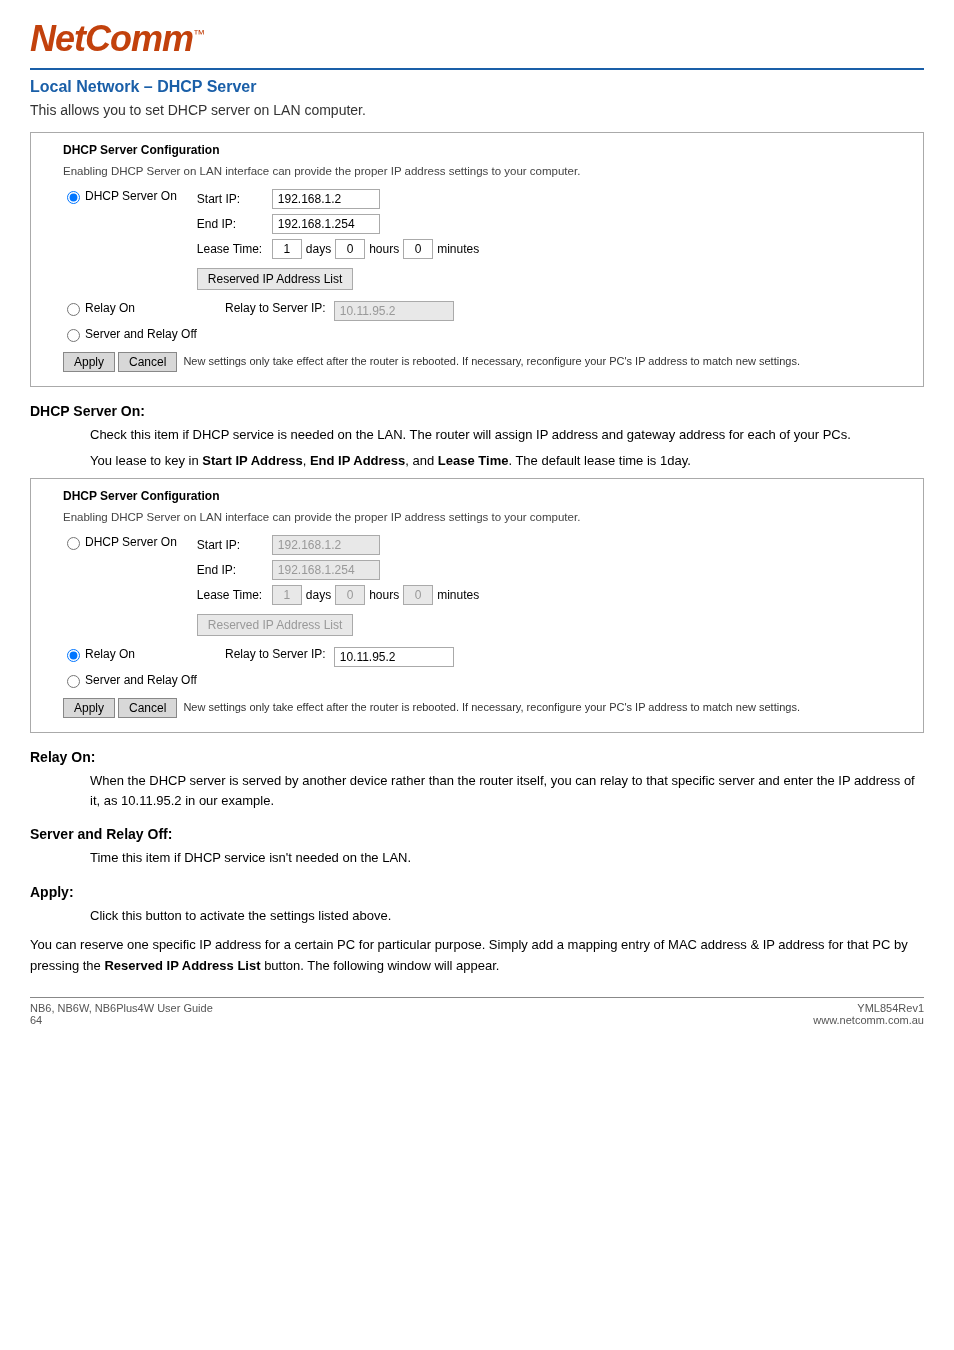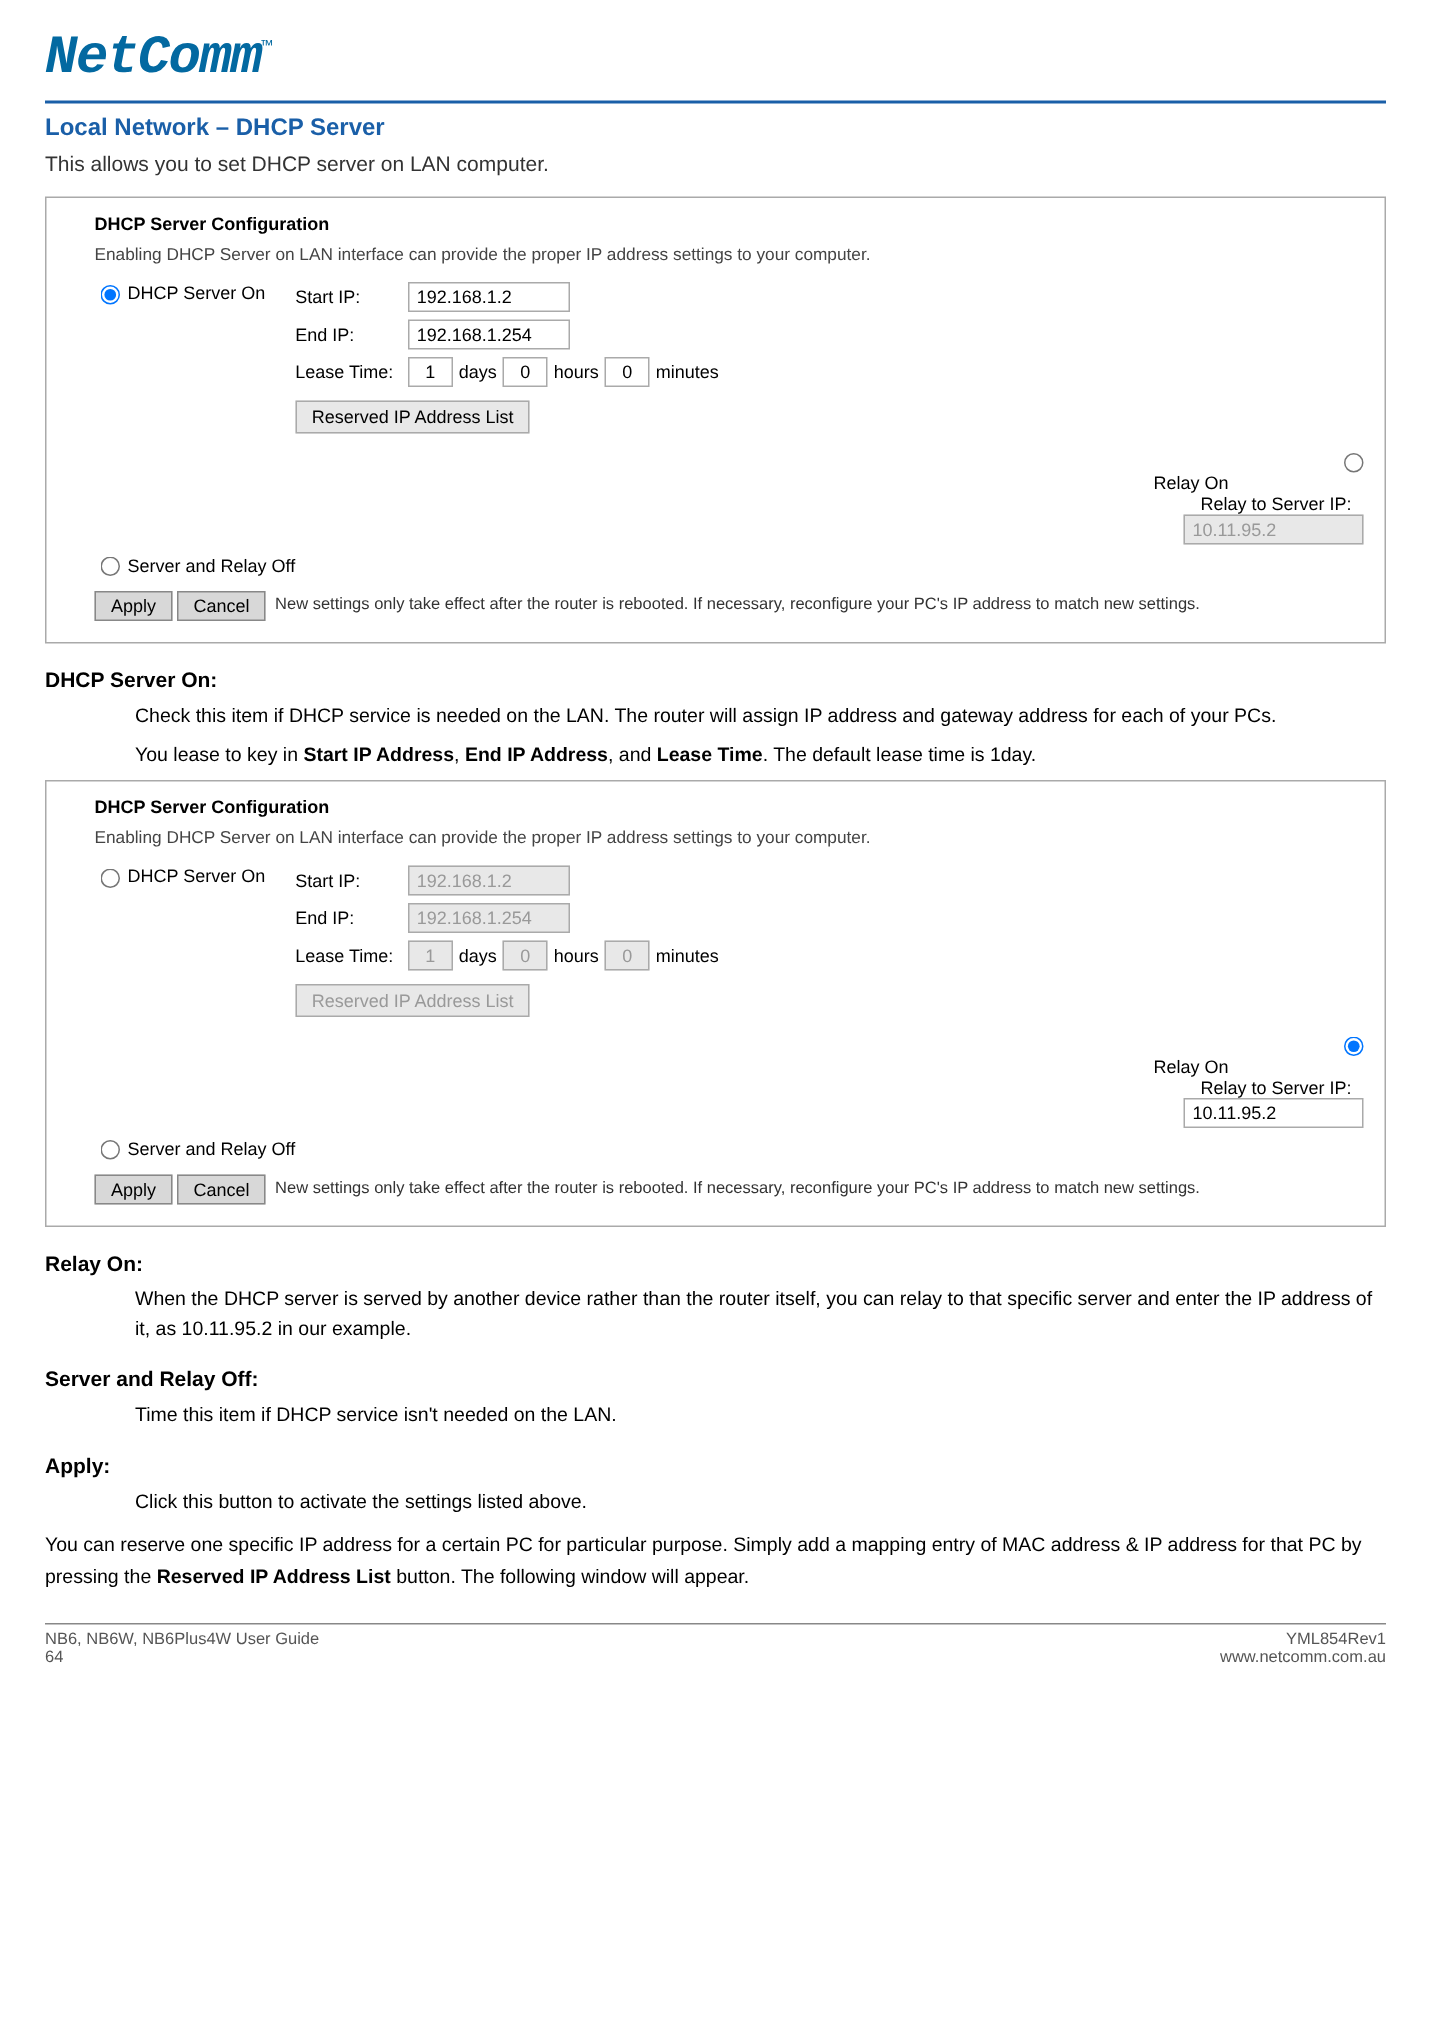--- a/index.html
+++ b/index.html
@@ -14,22 +14,22 @@
     .page-wrapper {
       padding: 18px 30px 20px 30px;
     }
     .logo-area {
       margin-bottom: 8px;
     }
     .logo-text {
       font-size: 36px;
       font-weight: 900;
       font-style: italic;
-      font-family: Liberation Mono, monospace;
-      color: #0369a1;
+      font-family: Liberation Sans, sans-serif;
+      color: #c2410c;
       letter-spacing: -1px;
     }
     .logo-tm {
       font-size: 12px;
       font-weight: normal;
       font-style: normal;
       vertical-align: super;
     }
     .blue-rule {
       border: none;
@@ -126,37 +126,35 @@
       font-size: 12px;
       cursor: pointer;
       margin-top: 4px;
     }
     .reserved-btn.disabled {
       color: #999;
       cursor: default;
     }
     .relay-section {
       display: flex;
-      align-items: flex-end;
+      align-items: flex-start;
       margin-bottom: 6px;
       padding-left: 4px;
-      flex-direction: column;
     }
     .relay-label {
       font-size: 12px;
       margin-left: 5px;
       width: 140px;
     }
     .relay-server-label {
       font-size: 12px;
       margin-right: 8px;
     }
     .server-relay-row {
       display: flex;
-      align-items: center;
       margin-bottom: 10px;
       padding-left: 4px;
     }
     .apply-row {
       display: flex;
       align-items: center;
       gap: 0;
       margin-top: 8px;
     }
     .apply-btn {

